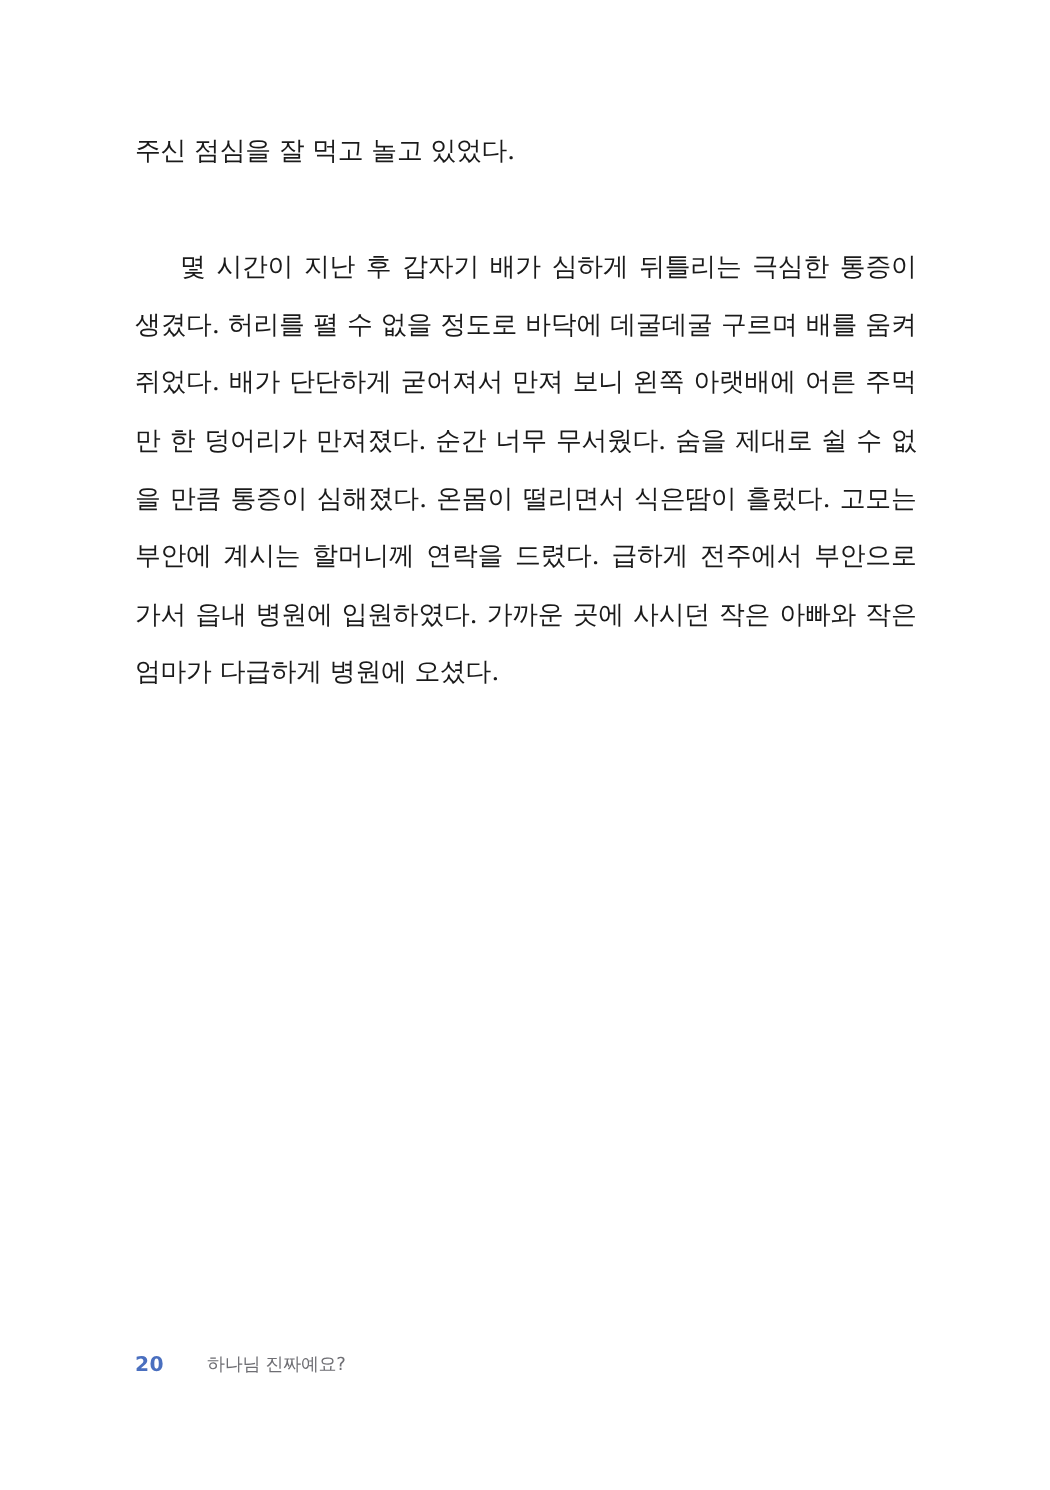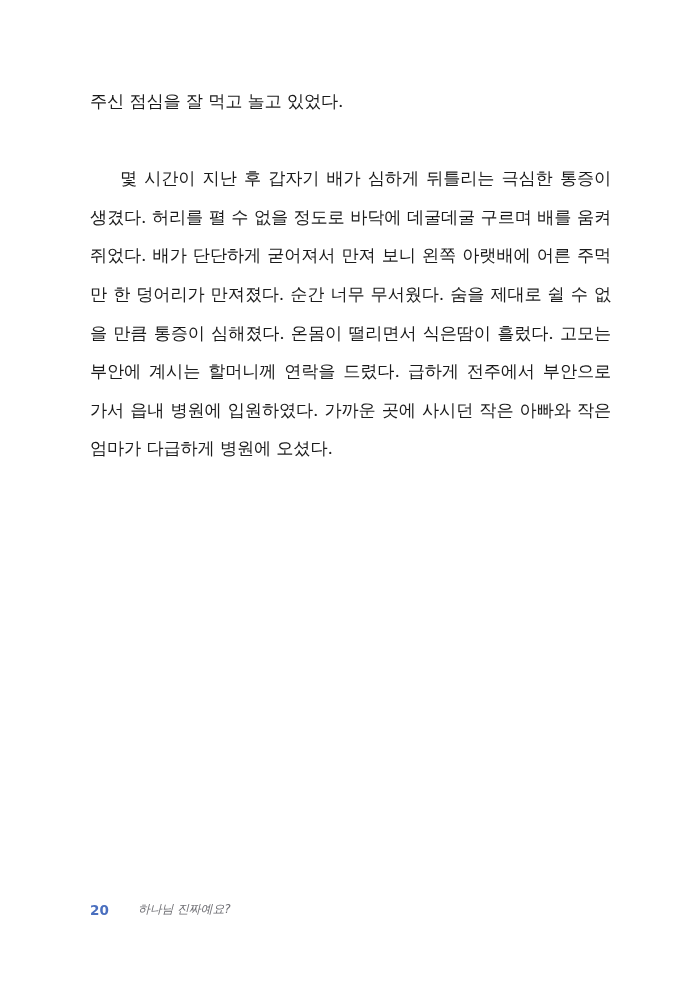--- a/index.html
+++ b/index.html
@@ -70,21 +70,20 @@
     color: #4a6fbf;
     letter-spacing: 0.2px;
     width: 48px;
   }
 
   .footer-running-title {
     font-family: "DejaVu Sans", "Liberation Sans", sans-serif;
     font-size: 12px;
     color: #6e6e73;
     letter-spacing: -0.2px;
-    font-style: italic;
   }
 </style>
 </head>
 <body>
 
 <div class="page">
 
   <div class="text-column">
     <p class="para continued">주신 점심을 잘 먹고 놀고 있었다.</p>
     <p class="para indented">몇 시간이 지난 후 갑자기 배가 심하게 뒤틀리는 극심한 통증이 생겼다. 허리를 펼 수 없을 정도로 바닥에 데굴데굴 구르며 배를 움켜쥐었다. 배가 단단하게 굳어져서 만져 보니 왼쪽 아랫배에 어른 주먹만 한 덩어리가 만져졌다. 순간 너무 무서웠다. 숨을 제대로 쉴 수 없을 만큼 통증이 심해졌다. 온몸이 떨리면서 식은땀이 흘렀다. 고모는 부안에 계시는 할머니께 연락을 드렸다. 급하게 전주에서 부안으로 가서 읍내 병원에 입원하였다. 가까운 곳에 사시던 작은 아빠와 작은 엄마가 다급하게 병원에 오셨다.</p>

